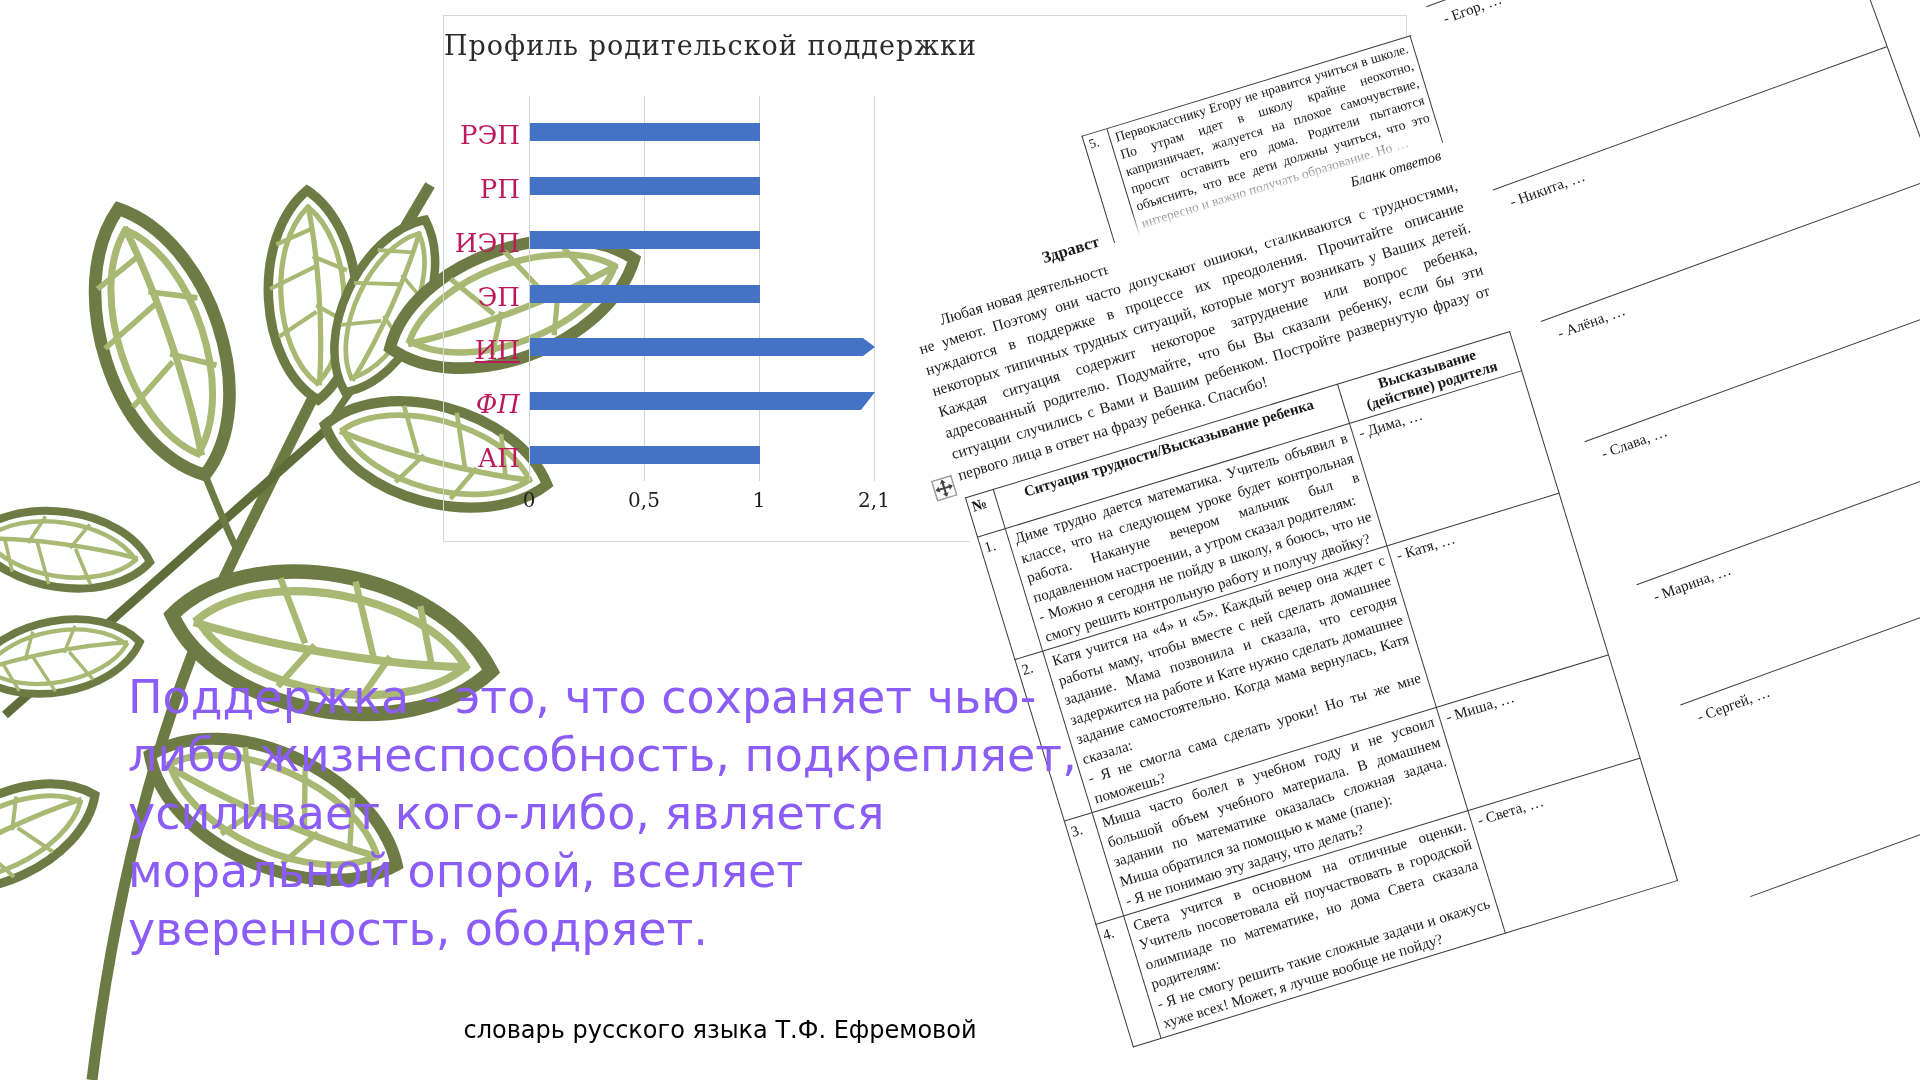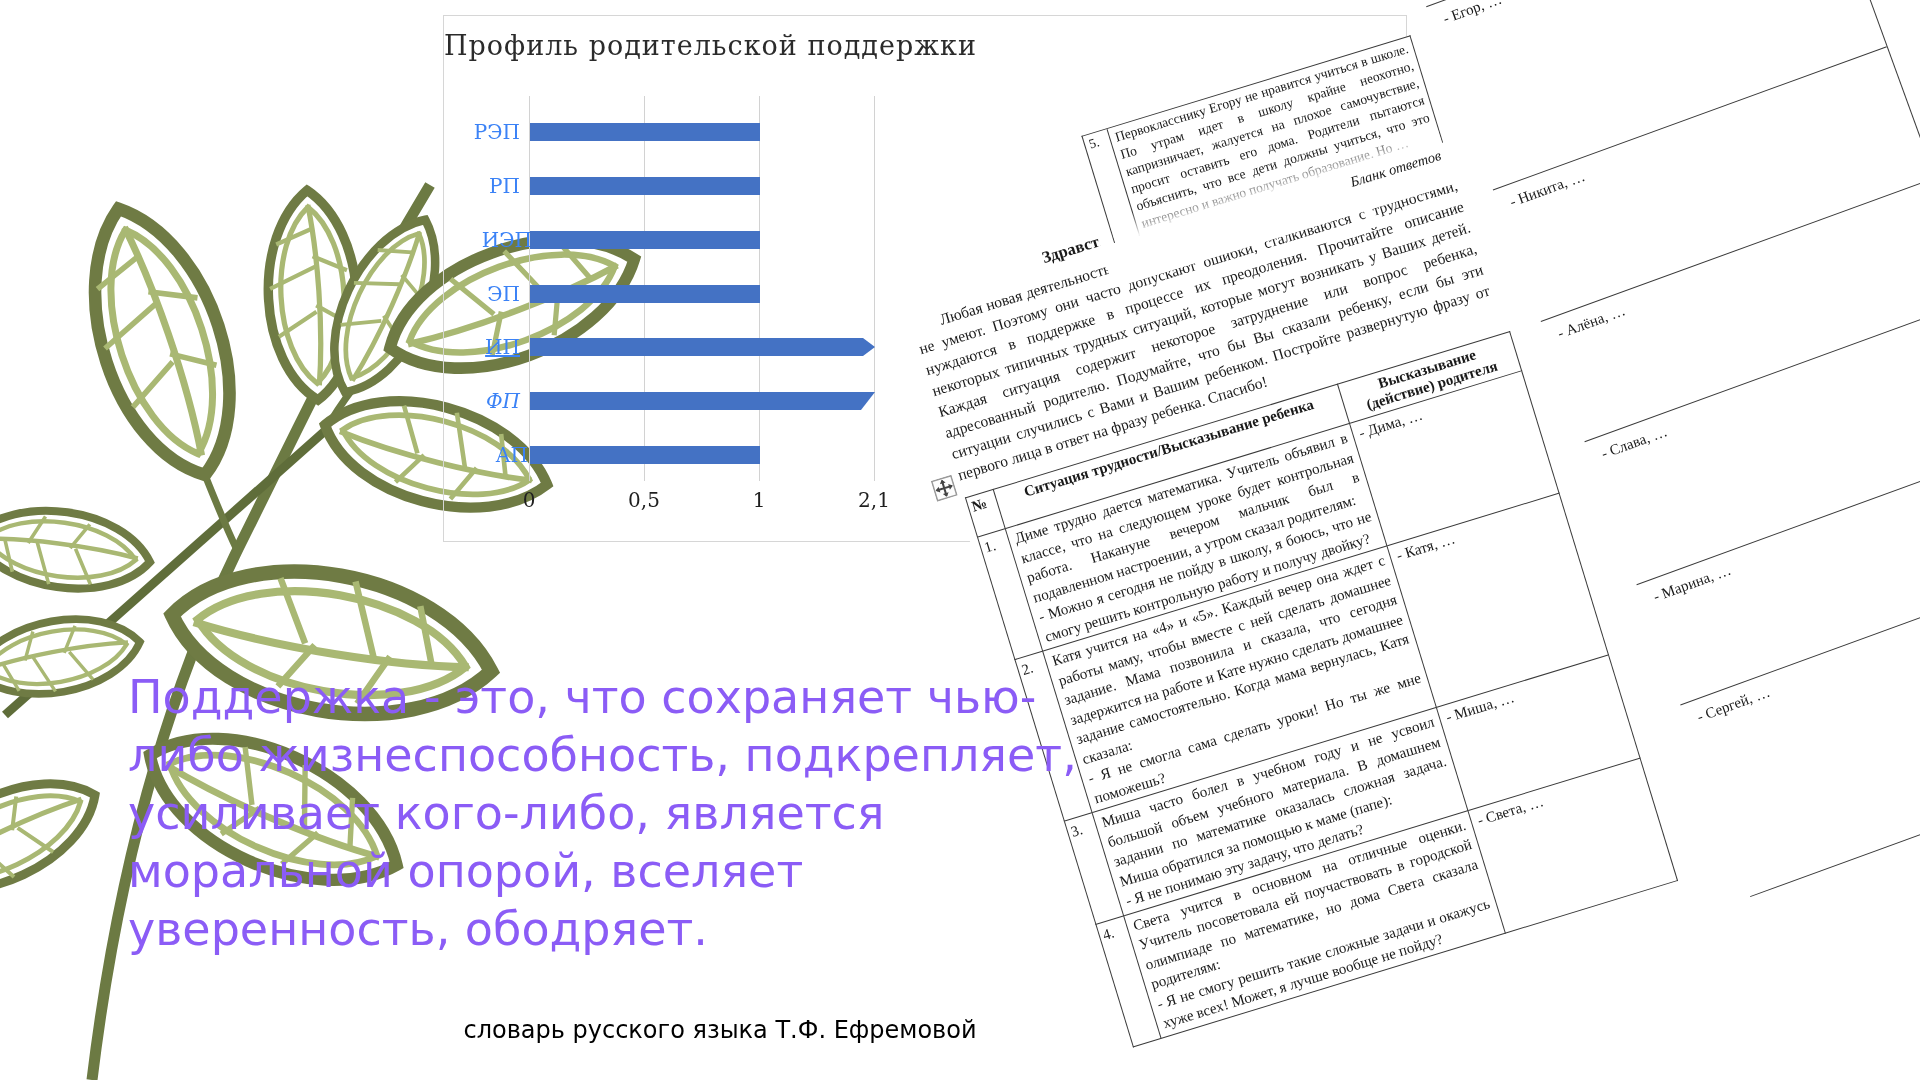--- a/index.html
+++ b/index.html
@@ -8,21 +8,21 @@
 
   
   #plant{position:absolute;left:0;top:70px;width:760px;height:1010px;z-index:1;}
 
   
   #chart{position:absolute;left:443px;top:15px;width:962px;height:525px;z-index:2;
          border:1px solid #d6d6d6;background:transparent;font-family:"DejaVu Serif", serif;}
   #chart .title{position:absolute;left:0;top:14px;width:100%;text-align:left;
                 font-size:27px;letter-spacing:1px;color:#2b2b2b;}
   #chart .gridline{position:absolute;top:80px;height:385px;width:1px;background:#d2d2d2;}
-  #chart .cat-label{position:absolute;width:72px;text-align:right;font-size:20px;color:#3b82f6;}
+  #chart .cat-label{position:absolute;width:72px;text-align:right;font-size:26px;color:#be185d;}
   #chart .bar{position:absolute;height:18px;background:#4472c4;}
   #chart .tick-label{position:absolute;top:472px;width:70px;text-align:center;font-size:20px;color:#1f1f1f;}
 
   
   .paper{position:absolute;background:#ffffff;transform-origin:0 0;
          font-family:"Liberation Serif", serif;color:#1a1a1a;}
   #docB{left:1422px;top:-5px;width:420px;height:1160px;transform:rotate(-20deg);z-index:3;}
   #docB .b-table{margin-top:12px;border-right:1.3px solid #3a3a3a;}
   #docB .b-row{border-top:1.3px solid #3a3a3a;box-sizing:border-box;padding:9px 12px 0 12px;
                font-size:15px;}
@@ -92,29 +92,29 @@
       <div class="gridline" style="left: 200px;"></div>
       <div class="tick-label" style="left: 165px;">0,5</div>
       <div class="gridline" style="left: 315px;"></div>
       <div class="tick-label" style="left: 280px;">1</div>
       <div class="gridline" style="left: 430px;"></div>
       <div class="tick-label" style="left: 395px;">2,1</div>
       <div class="cat-label" style="left: 4px; top: 104px;">РЭП</div>
       <div class="bar" style="left: 86px; top: 107px; width: 230px; background: rgb(68, 114, 196);"></div>
       <div class="cat-label" style="left: 4px; top: 158px;">РП</div>
       <div class="bar" style="left: 86px; top: 161px; width: 230px; background: rgb(68, 114, 196);"></div>
-      <div class="cat-label" style="left: 16px; top: 212px;">ИЭП</div>
+      <div class="cat-label" style="left: 4px; top: 212px;">ИЭП</div>
       <div class="bar" style="left: 86px; top: 215px; width: 230px; background: rgb(68, 114, 196);"></div>
       <div class="cat-label" style="left: 4px; top: 266px;">ЭП</div>
       <div class="bar" style="left: 86px; top: 269px; width: 230px; background: rgb(68, 114, 196);"></div>
       <div class="cat-label" style="left: 4px; top: 319px; text-decoration: underline;">ИП</div>
       <div class="bar" style="left: 86px; top: 322px; width: 345px; background: rgb(68, 114, 196); clip-path: polygon(0px 0px, calc(100% - 12px) 0px, 100% 50%, calc(100% - 12px) 100%, 0px 100%);"></div>
       <div class="cat-label" style="left: 4px; top: 373px; font-style: italic;">ФП</div>
       <div class="bar" style="left: 86px; top: 376px; width: 345px; background: rgb(68, 114, 196); clip-path: polygon(0px 0px, 100% 0px, calc(100% - 14px) 100%, 0px 100%);"></div>
-      <div class="cat-label" style="left: 12px; top: 427px;">АП</div>
+      <div class="cat-label" style="left: 4px; top: 427px;">АП</div>
       <div class="bar" style="left: 86px; top: 430px; width: 230px; background: rgb(68, 114, 196);"></div>
     </div>
 </div>
 
 <div id="docB" class="paper">
   <div class="b-table">
       <div class="b-row" style="height: 195px;">- Егор, …</div>
       <div class="b-row" style="height: 140px;">- Никита, …</div>
       <div class="b-row" style="height: 128px;">- Алёна, …</div>
       <div class="b-row" style="height: 152px;">- Слава, …</div>

